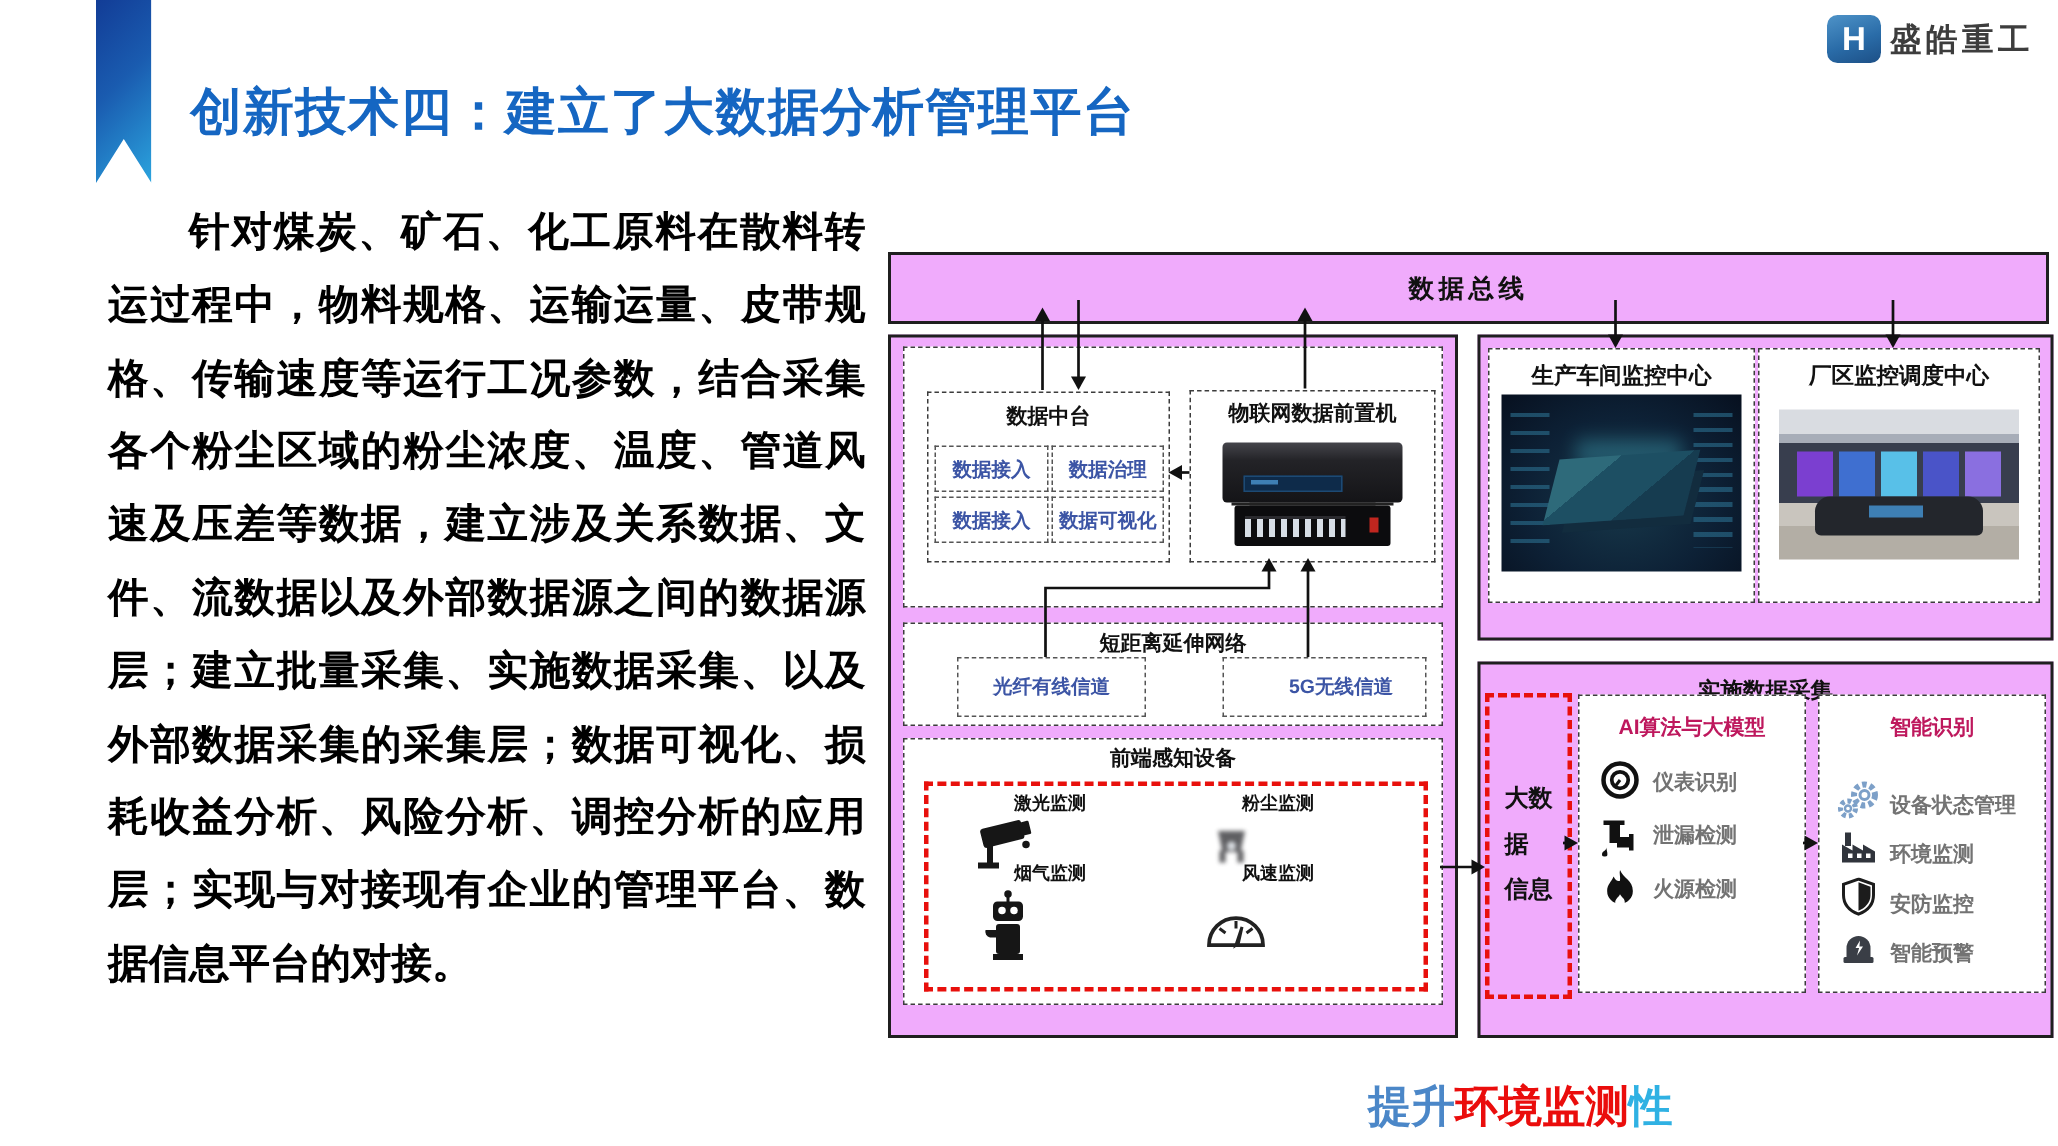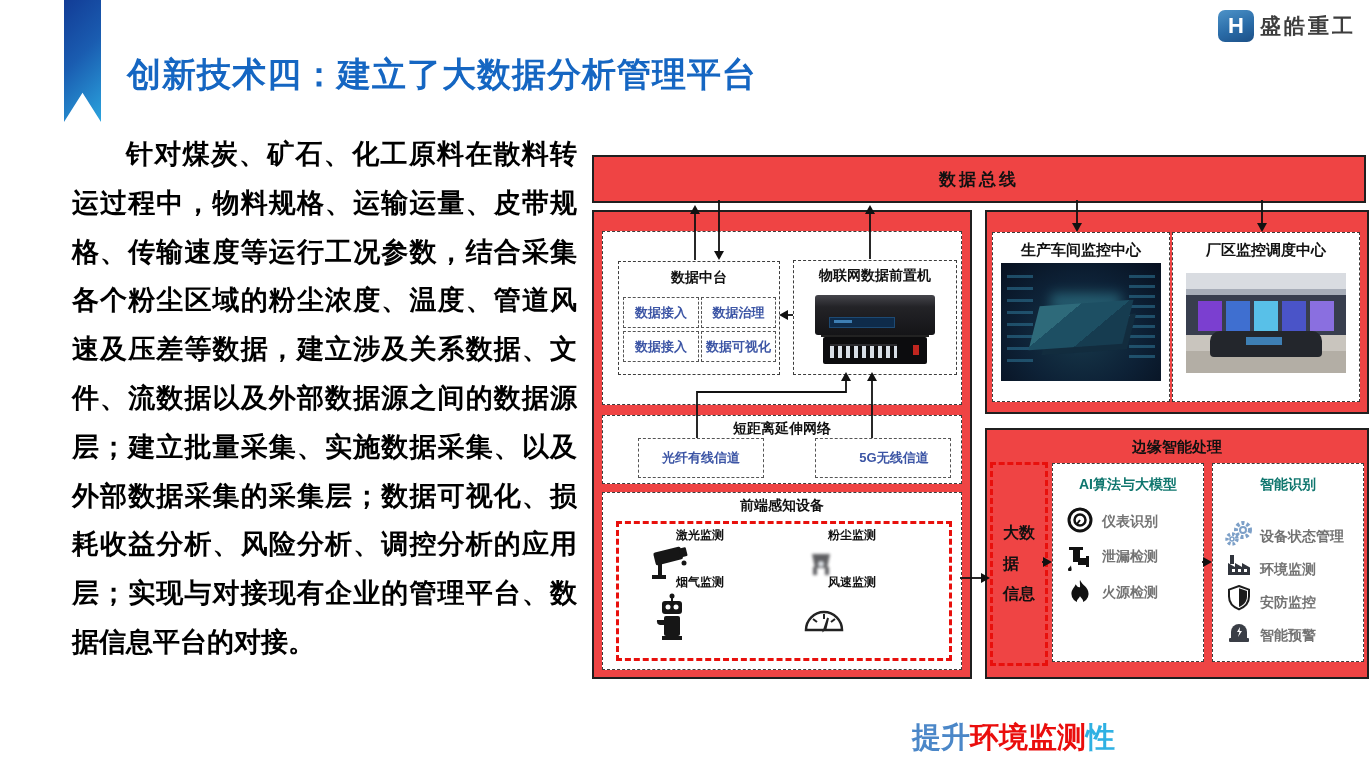--- a/index.html
+++ b/index.html
@@ -26,32 +26,32 @@
     color:#fff;font-weight:bold;font-size:22px;line-height:1;
   }
   .logo-text{font-size:21px;font-weight:bold;color:#3d3d3d;letter-spacing:3px;}
   
   .body-text{
     left:72px;top:130px;width:505px;
     font-size:27px;font-weight:bold;color:#000;
     line-height:48.8px;text-align:justify;text-indent:2em;
   }
   
-  .solid-box{border:2px solid #1f1f1f;background:#ef4444;}
+  .solid-box{border:2px solid #1f1f1f;background:#f0abfc;margin-top:13px;}
   .dash-box{border:1px dashed #3c3c3c;background:#fff;}
   .dash-box-lt{border:1px dashed #6a6a6a;}
   .red-dash{border:3px dashed #e8100c;}
   .box-title{font-weight:bold;color:#111;text-align:center;}
   .blue-cell{
     display:flex;align-items:center;justify-content:center;
     font-size:13px;font-weight:bold;color:#3c55a5;text-align:center;
   }
   .sensor-label{font-size:12px;font-weight:bold;color:#111;text-align:center;}
   .edge-item-text{font-size:14px;font-weight:bold;color:#737373;white-space:nowrap;}
-  .edge-header{font-size:14px;font-weight:bold;color:#0f766e;text-align:center;}
+  .edge-header{font-size:14px;font-weight:bold;color:#be185d;text-align:center;}
   .icon{display:inline-block;line-height:0;}
   
   .srv-top{position:absolute;left:8px;top:6px;right:8px;height:40px;border-radius:3px;
     background:linear-gradient(180deg,#45454b 0%,#232327 30%,#141417 100%);
     box-shadow:-6px 14px 0 -12px #222,6px 14px 0 -12px #222;}
   .srv-screen{position:absolute;left:22px;top:28px;width:64px;height:9px;background:#0e2b4a;
     border:1px solid #1d4a74;}
   .srv-screen:after{content:"";position:absolute;left:4px;top:2px;width:18px;height:3px;background:#3e7fb4;}
   .srv-bottom{position:absolute;left:16px;top:48px;right:16px;height:27px;background:#0c0c0e;border-radius:2px;}
   .srv-ports{position:absolute;left:7px;top:7px;right:30px;height:12px;
@@ -202,21 +202,21 @@
       <div style="background:#3f6fd0;"></div>
       <div style="background:#58c0e8;"></div>
       <div style="background:#4a54c8;"></div>
       <div style="background:#8a6fe0;"></div>
     </div>
     <div class="desk"></div>
   </div>
 </div>
 
 <div class="abs solid-box" style="left:985px;top:428px;width:380px;height:247px;">
-  <div class="box-title" style="font-size:15px;margin-top:8px;">边缘智能处理</div>
+  <div class="box-title" style="font-size:15px;margin-top:8px;">实施数据采集</div>
 </div>
 <div class="abs red-dash" style="left:990px;top:462px;width:52px;height:198px;display:flex;align-items:center;justify-content:center;">
   <span style="font-size:16px;font-weight:bold;color:#111;text-align:left;white-space:pre-line;line-height:1.9;">大数
 据
 信息</span>
 </div>
 
 <div class="abs dash-box" style="left:1052px;top:463px;width:150px;height:197px;">
   <div class="edge-header" style="margin-top:12px;">AI算法与大模型</div>
 </div>

